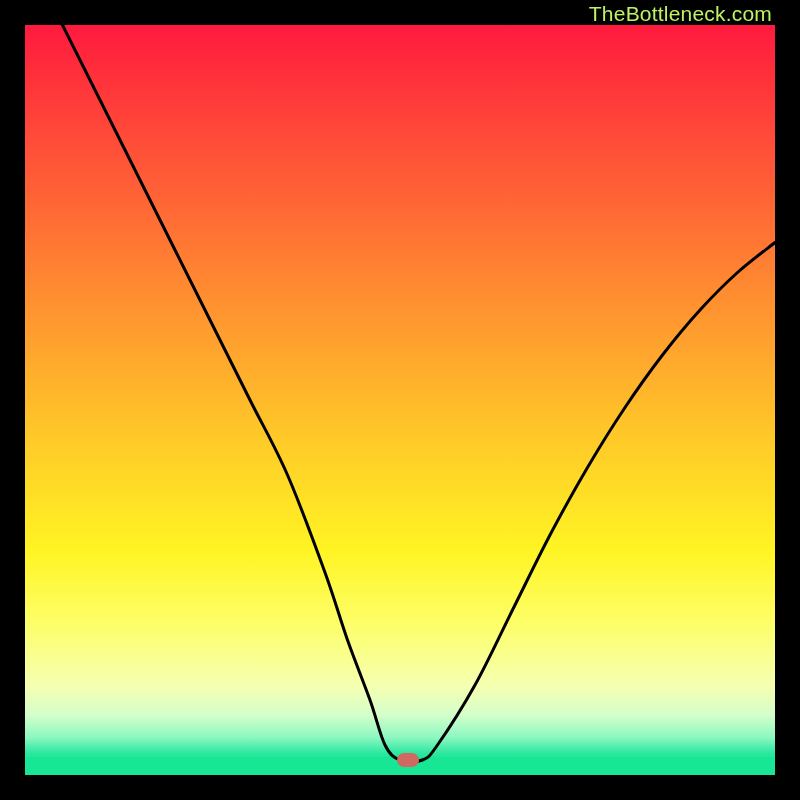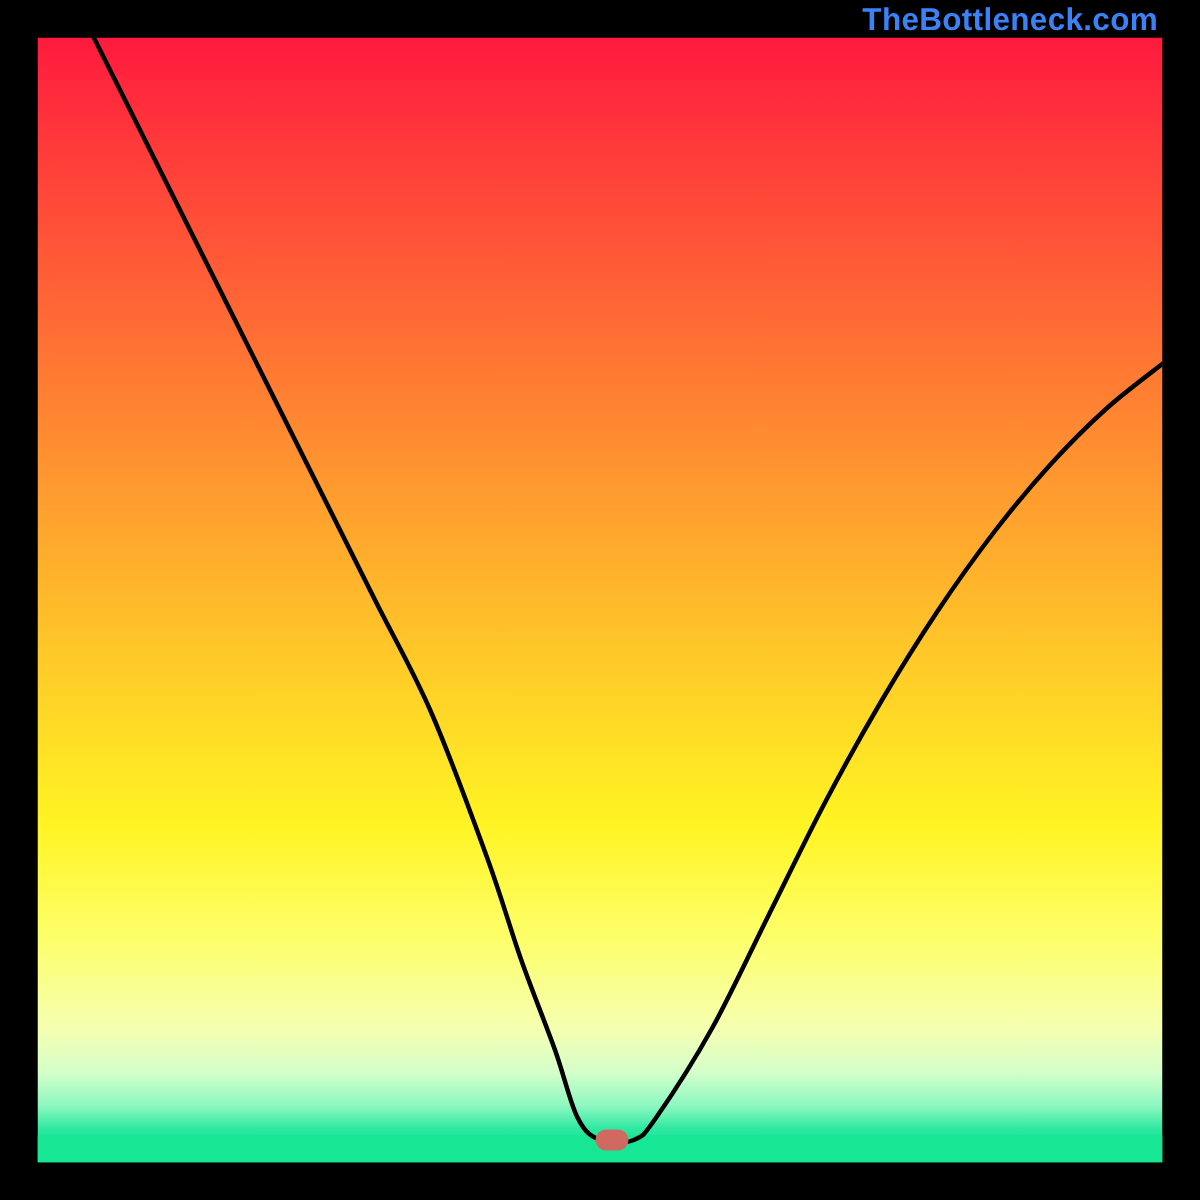--- a/index.html
+++ b/index.html
@@ -17,23 +17,23 @@
     left: 0;
     width: 800px;
     height: 800px;
     box-sizing: border-box;
     border: 25px solid #000;
   }
   .watermark {
     position: absolute;
     top: 2px;
     right: 28px;
-    color: #3b82f6;
+    color: #bef264;
     font-size: 21px;
-    font-weight: 700;
+    font-weight: 400;
     letter-spacing: 0.2px;
   }
   .plot-area {
     position: absolute;
     top: 25px;
     left: 25px;
     width: 750px;
     height: 750px;
     overflow: hidden;
   }

